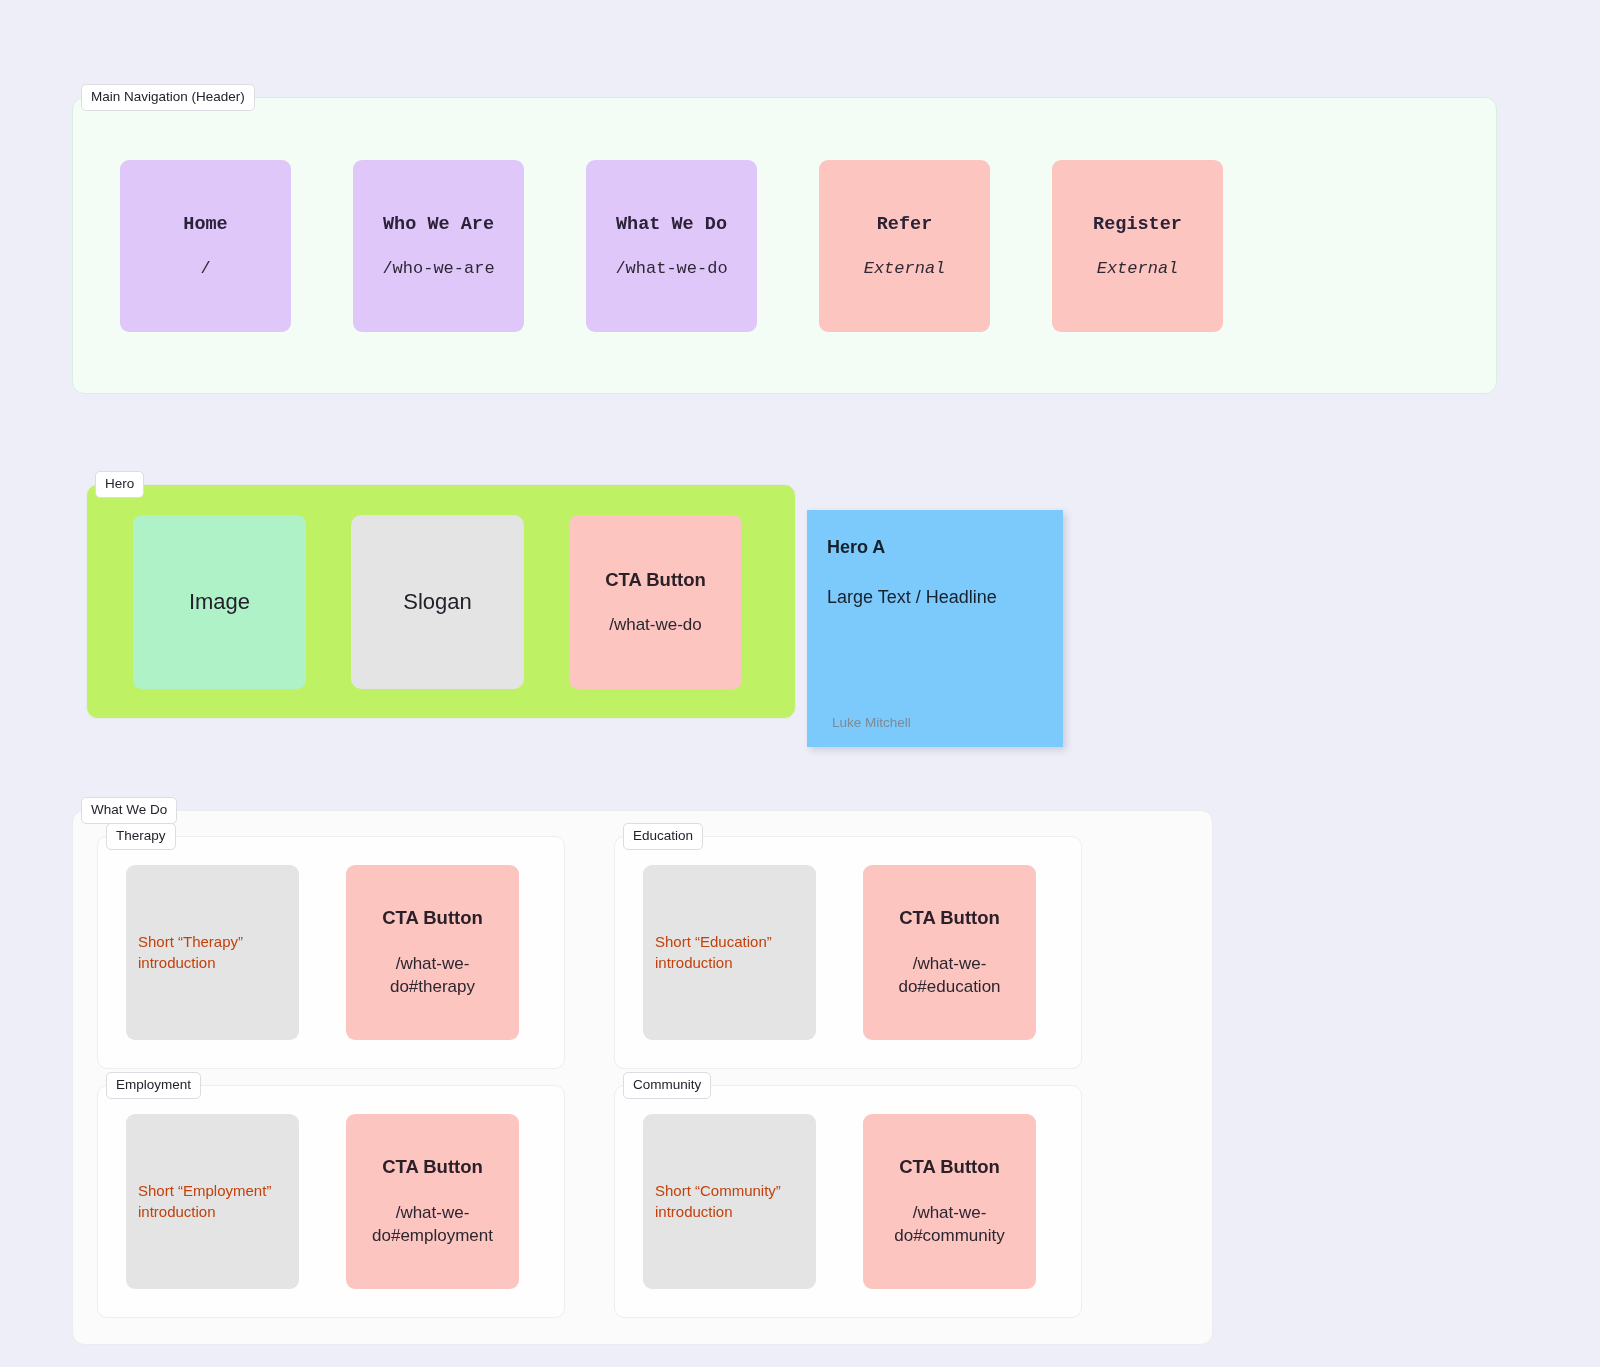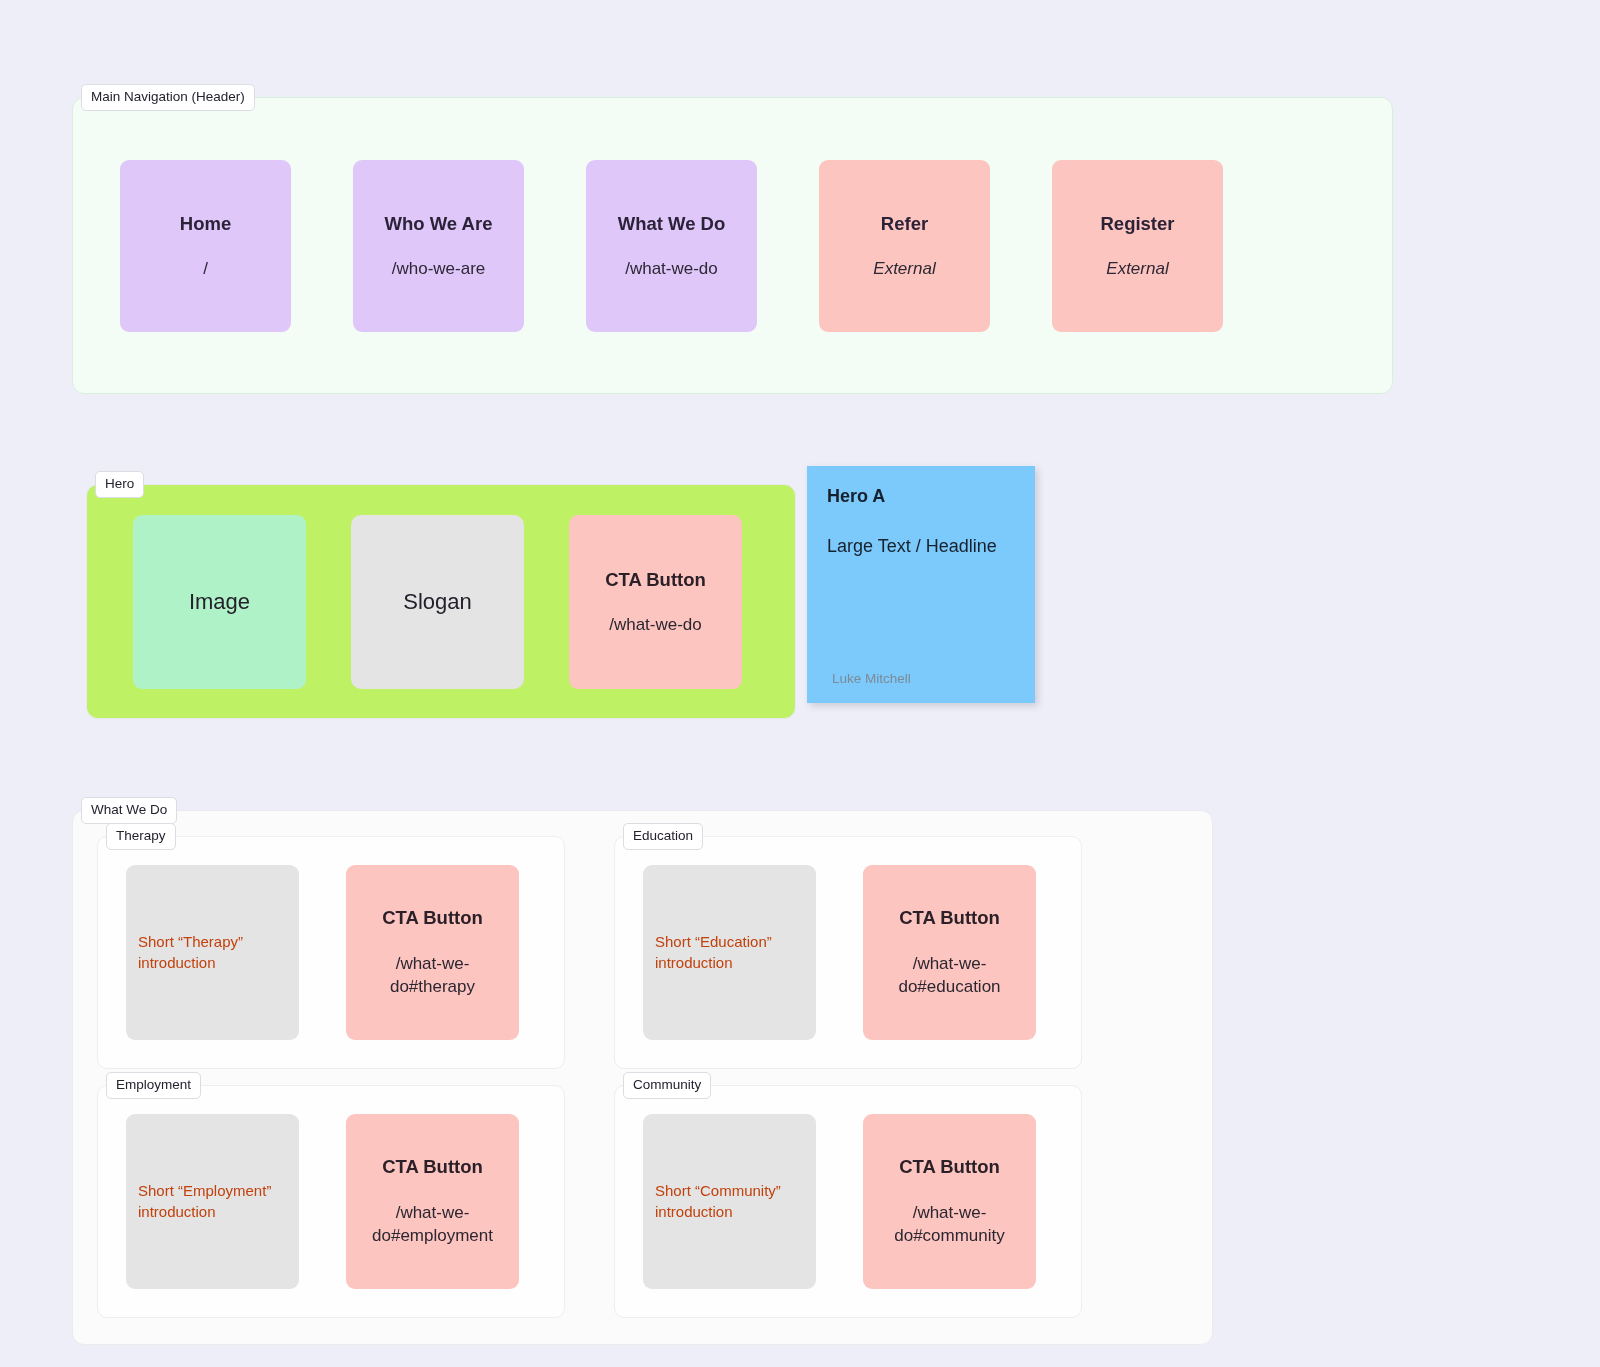--- a/index.html
+++ b/index.html
@@ -34,31 +34,32 @@
     line-height: 1;
     color: #25222e;
     white-space: nowrap;
     z-index: 4;
   }
 
   
   #header-panel {
     left: 72px;
     top: 97px;
-    width: 1321px;
+    width: 1425px;
     height: 297px;
     background: #f3fdf5;
     border: 1px solid #d7efdd;
   }
   #header-nav-row {
     position: absolute;
     left: 47px;
     top: 62px;
     display: flex;
     gap: 0;
+    font-family: Liberation Mono, monospace;
   }
   .nav-card {
     width: 171px;
     height: 172px;
     border-radius: 9px;
     margin-right: 62px;
     display: flex;
     flex-direction: column;
     align-items: center;
     justify-content: center;
@@ -126,27 +127,27 @@
   .hero-box.cta .cta-path {
     font-size: 17px;
     color: #2c2630;
     text-align: center;
   }
 
   
   #hero-a-card {
     position: absolute;
     left: 807px;
-    top: 466px;
-    width: 228px;
+    top: 510px;
+    width: 256px;
     height: 237px;
     background: #7cc9fb;
     box-shadow: 3px 3px 7px rgba(40,40,70,0.17);
     box-sizing: border-box;
-    padding: 20px 0 0 20px;
+    padding: 27px 0 0 20px;
   }
   #hero-a-card .card-title {
     font-size: 18px;
     font-weight: bold;
     color: #16212c;
     margin-bottom: 29px;
   }
   #hero-a-card .card-body {
     font-size: 18px;
     color: #17222d;

